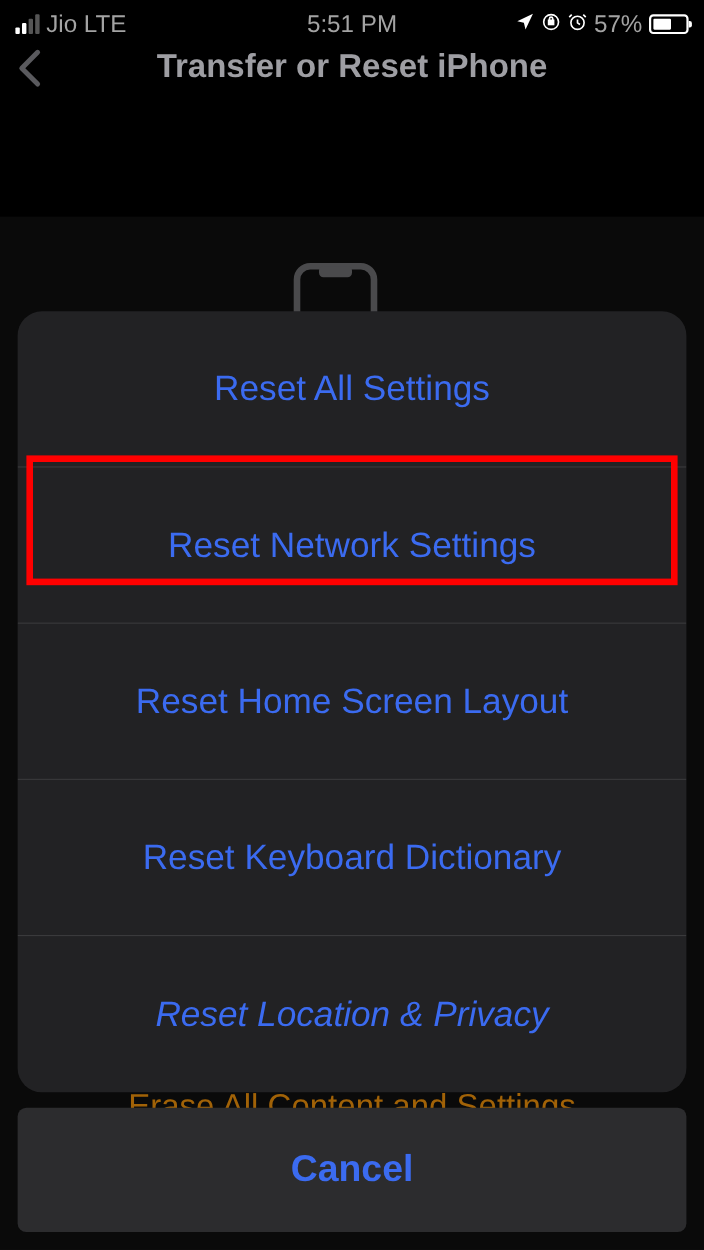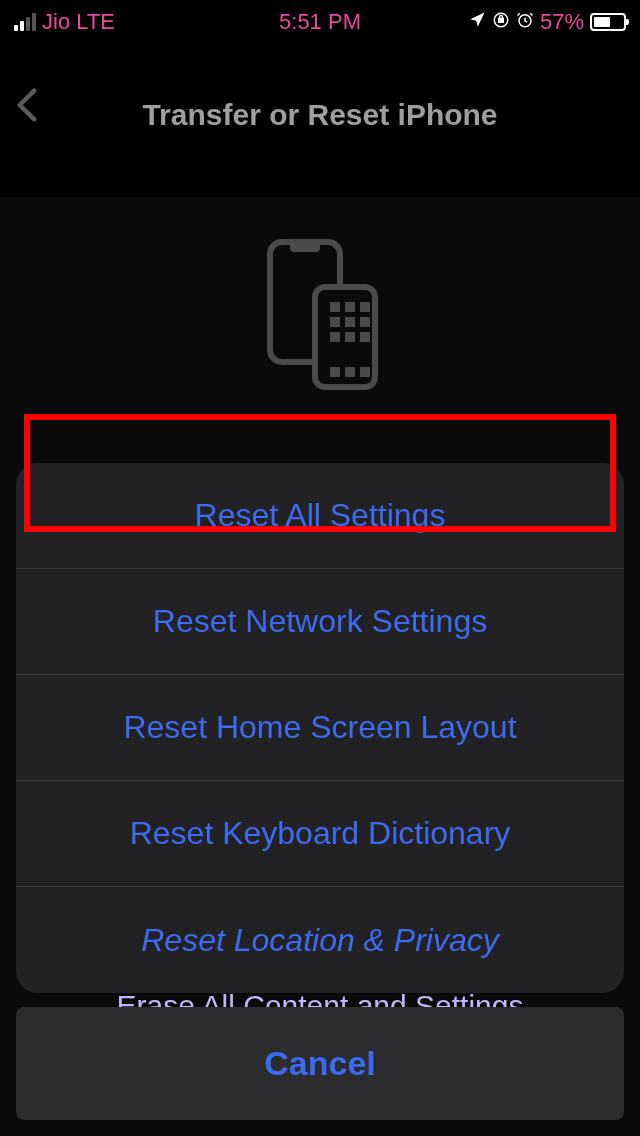--- a/index.html
+++ b/index.html
@@ -19,21 +19,21 @@
     }
     
     .status-bar {
       height: 44px;
       display: flex;
       align-items: center;
       justify-content: space-between;
       padding: 0 14px;
       font-size: 22px;
       font-weight: 500;
-      color: #ec4899;
+      color: #a3a3a3;
     }
     .status-left {
       display: flex;
       align-items: center;
       gap: 6px;
     }
     .signal-bars {
       display: flex;
       align-items: flex-end;
       gap: 2px;
@@ -81,21 +81,21 @@
     .battery-fill {
       height: 100%;
       width: 57%;
       background: #fff;
       border-radius: 1px;
     }
     
     .nav-bar {
       height: 88px;
       display: flex;
-      align-items: flex-end;
+      align-items: flex-start;
       position: relative;
       padding: 0 8px;
     }
     .back-chevron {
       color: #5a5a5e;
       font-size: 40px;
       font-weight: 300;
       position: absolute;
       left: 16px;
     }
@@ -115,42 +115,42 @@
       bottom: 0;
       background: #0a0a0a;
     }
     .device-icon-wrap {
       display: flex;
       justify-content: center;
       padding-top: 35px;
     }
     .obscured-text {
       position: absolute;
-      color: #c4b5fd;
+      color: #a16207;
       font-size: 30px;
       left: 0;
       right: 0;
       text-align: center;
       font-weight: 400;
     }
     
     .action-sheet {
       position: absolute;
       left: 16px;
       right: 16px;
       bottom: 16px;
     }
     .sheet-group {
       background: #222224;
       border-radius: 22px;
       overflow: hidden;
       margin-bottom: 14px;
     }
     .sheet-item {
-      height: 106px;
+      height: 142px;
       display: flex;
       align-items: center;
       justify-content: center;
       font-size: 32px;
       color: #3b6bf0;
       font-weight: 400;
       border-bottom: 1px solid #3a3a3c;
       cursor: pointer;
     }
     .sheet-item:last-child {

